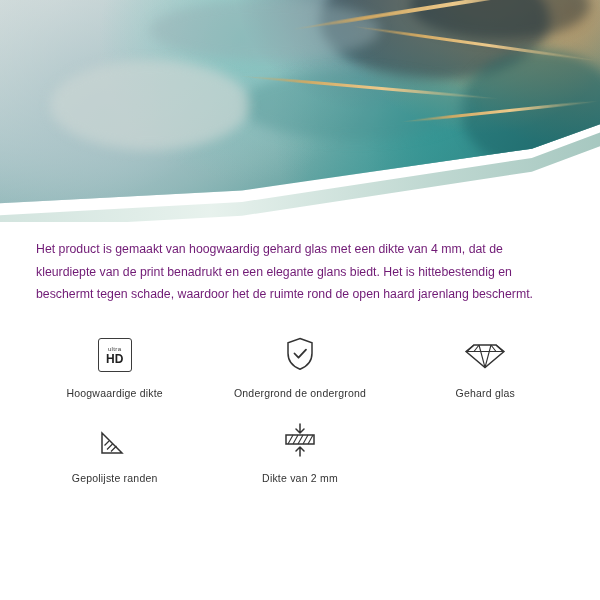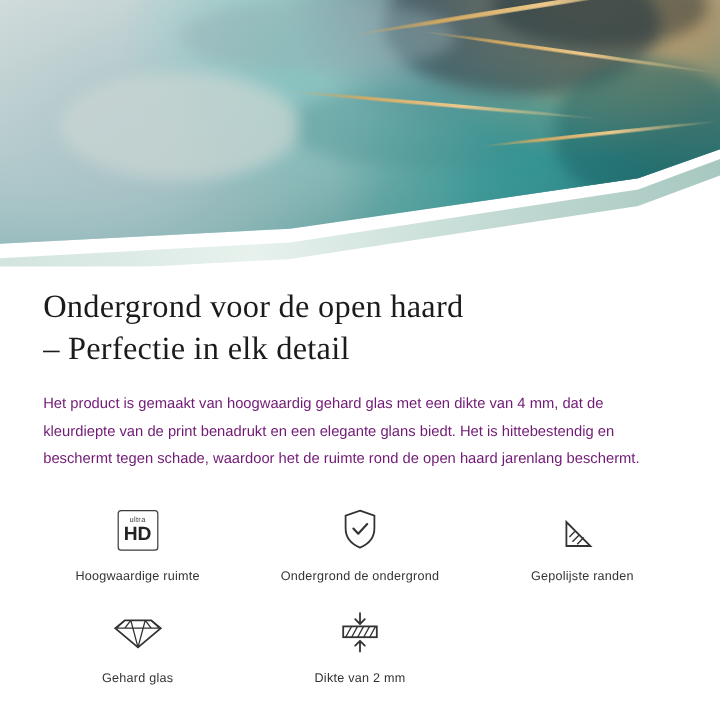--- a/index.html
+++ b/index.html
@@ -197,21 +197,21 @@
     justify-content: center;
     line-height: 1;
   }
   .hd-badge .u {
     font-size: 6.2px;
     letter-spacing: 0.3px;
     color: #3b3b3b;
     margin-bottom: 1px;
   }
   .hd-badge .hd {
-    font-size: 16px;
+    font-size: 12px;
     font-weight: bold;
     color: #222222;
   }
 </style>
 </head>
 <body>
 
 <div class="page">
 
   <div class="hero">
@@ -230,68 +230,64 @@
         <div class="vein v5"></div>
       </div>
       <div class="glass-edge"></div>
       <div class="glass-edge2"></div>
     </div>
     <div class="sparkle"></div>
     <div class="sparkle-s"></div>
   </div>
 
   <div class="content">
-    <h1 class="headline">
-      <span>Ondergrond voor de open haard</span>
-      <span class="l2">– Perfectie in elk detail</span>
-    </h1>
     <p class="body-text">Het product is gemaakt van hoogwaardig gehard glas met een dikte van 4 mm, dat de kleurdiepte van de print benadrukt en een elegante glans biedt. Het is hittebestendig en beschermt tegen schade, waardoor het de ruimte rond de open haard jarenlang beschermt.</p>
   </div>
 
   <div class="features">
 
 
     <div class="feature">
       <div class="feature-icon">
         <div class="hd-badge">
           <span class="u">ultra</span>
           <span class="hd">HD</span>
         </div>
       </div>
-      <div class="feature-label">Hoogwaardige ruimte</div>
+      <div class="feature-label">Hoogwaardige dikte</div>
     </div>
 
     <div class="feature">
       <div class="feature-icon">
         <svg width="40" height="44" viewBox="0 0 40 44" fill="none" stroke="#333333" stroke-width="1.5">
           <path d="M20 5.5l12 4.2v10.6c0 8.2-5.4 13.4-12 16-6.6-2.6-12-7.8-12-16V9.7L20 5.5z"></path>
           <path d="M14.5 20.5l4 4.2 7.5-8" stroke-width="1.8" stroke-linecap="round" stroke-linejoin="round"></path>
         </svg>
       </div>
       <div class="feature-label">Ondergrond de ondergrond</div>
     </div>
 
     <div class="feature">
       <div class="feature-icon">
+        <svg width="44" height="40" viewBox="0 0 44 40" fill="none" stroke="#333333" stroke-width="1.4">
+          <path d="M11 11h22l8 6.5-19 16-19-16L11 11z" transform="translate(0,-1)"></path>
+          <path d="M11 10l-7 6.5M33 10l7 6.5M4 16.5h36M16 10l6 22.5M28 10l-6 22.5M16 10l-5 6.5M28 10l5 6.5" stroke-width="1.1"></path>
+        </svg>
+      </div>
+      <div class="feature-label">Gehard glas</div>
+    </div>
+
+    <div class="feature">
+      <div class="feature-icon">
         <svg width="40" height="40" viewBox="0 0 40 40" fill="none" stroke="#333333" stroke-width="1.5">
           <path d="M7 33V13L27 33H7z"></path>
           <path d="M12 29.5l5.5-5.5M16 31.5l5.5-5.5M9.5 25.5l4.5-4.5" stroke-width="1.2"></path>
         </svg>
       </div>
       <div class="feature-label">Gepolijste randen</div>
-    </div>
-
-    <div class="feature">
-      <div class="feature-icon">
-        <svg width="44" height="40" viewBox="0 0 44 40" fill="none" stroke="#333333" stroke-width="1.4">
-          <path d="M11 11h22l8 6.5-19 16-19-16L11 11z" transform="translate(0,-1)"></path>
-          <path d="M11 10l-7 6.5M33 10l7 6.5M4 16.5h36M16 10l6 22.5M28 10l-6 22.5M16 10l-5 6.5M28 10l5 6.5" stroke-width="1.1"></path>
-        </svg>
-      </div>
-      <div class="feature-label">Gehard glas</div>
     </div>
 
     <div class="feature">
       <div class="feature-icon">
         <svg width="44" height="40" viewBox="0 0 44 40" fill="none" stroke="#333333" stroke-width="1.5">
           <path d="M22 4v8M18 9l4 4 4-4" stroke-linecap="round" stroke-linejoin="round"></path>
           <rect x="8" y="15" width="28" height="9" fill="none"></rect>
           <path d="M10 24l5-9M15 24l5-9M20 24l5-9M25 24l5-9M30 24l5-9" stroke-width="1.1"></path>
           <path d="M22 36v-8M18 31l4-4 4 4" stroke-linecap="round" stroke-linejoin="round"></path>
         </svg>

